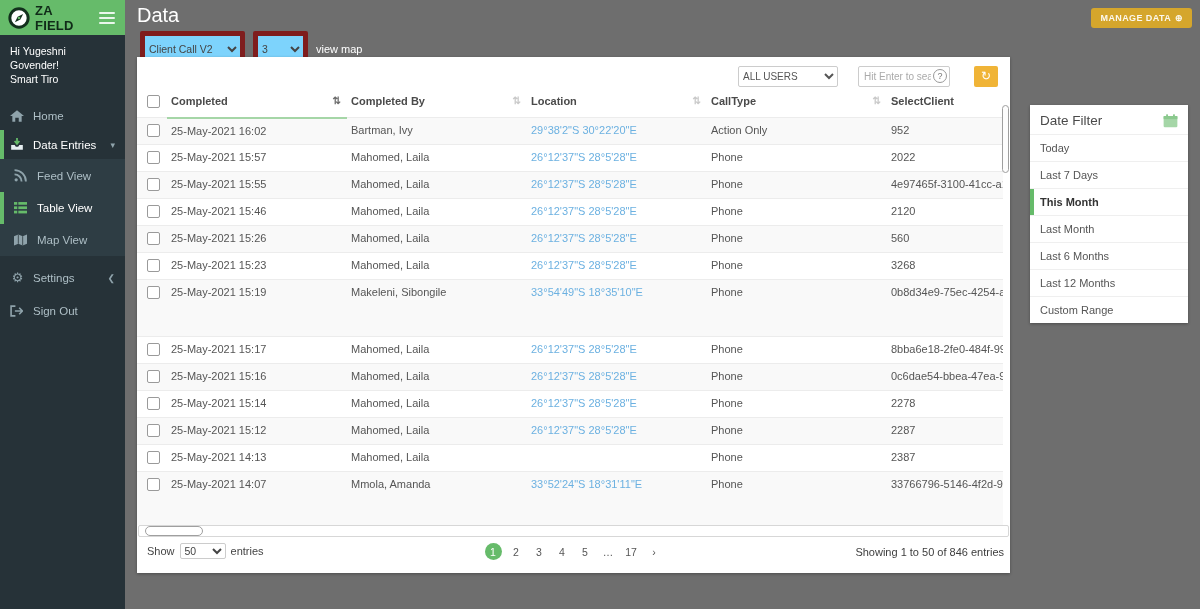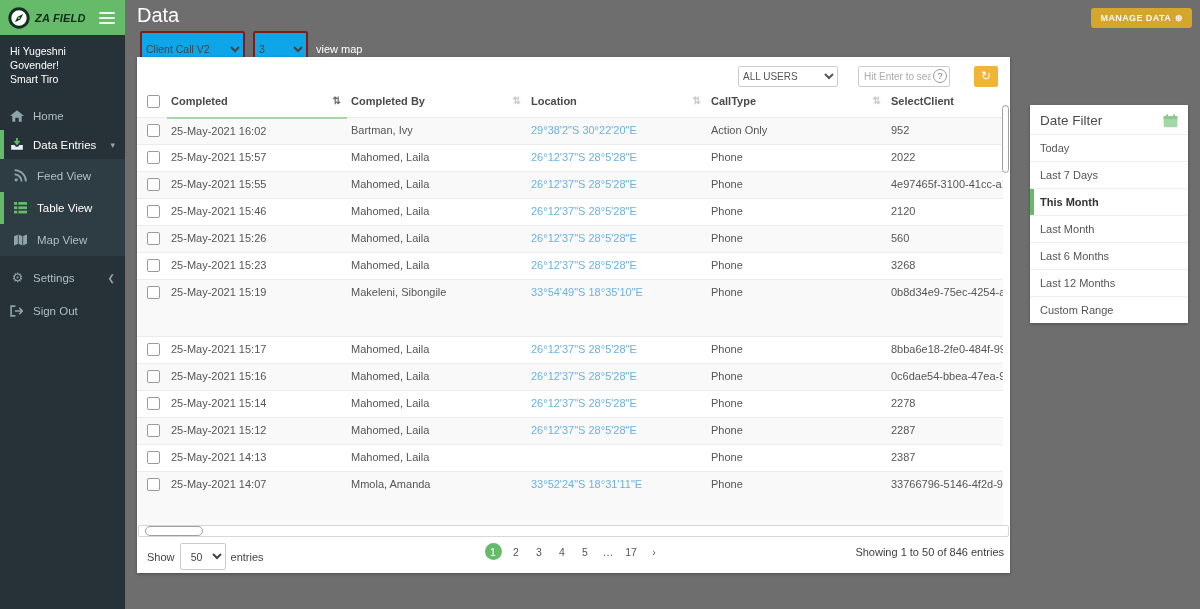--- a/index.html
+++ b/index.html
@@ -4,21 +4,21 @@
 <style>
   * { margin:0; padding:0; box-sizing:border-box; }
   html,body { width:1200px; height:609px; overflow:hidden;
     font-family:"Liberation Sans", sans-serif; background:#6e6e6e; }
 
   
   .sidebar { position:absolute; left:0; top:0; width:125px; height:609px;
     background:#263238; z-index:5; }
   .brand-bar { height:35px; background:#66bb6a; display:flex; align-items:center;
     padding:0 8px; gap:5px; }
-  .brand-name { font-size:11px; font-weight:bold; color:#102b18; letter-spacing:.2px; flex:1;font-style:italic; }
+  .brand-name { font-size:13px; font-weight:bold; color:#102b18; letter-spacing:.2px; flex:1; }
   .hamburger { display:flex; flex-direction:column; gap:3px; cursor:pointer; padding:2px; }
   .hamburger span { display:block; width:16px; height:2px; background:#eaf7ec; border-radius:1px; }
   .user-block { padding:9px 10px 10px; color:#fff; font-size:10.5px; line-height:14px; }
   .nav { margin-top:6px; }
   .nav-item { position:relative; display:flex; align-items:center; gap:8px;
     padding:8px 10px; color:#aebfc6; font-size:11.5px; cursor:pointer; }
   .nav-item .ico { width:15px; text-align:center; flex:none; color:#8fa3ab; }
   .nav-item.active { color:#fff; }
   .nav-item.active::before, .submenu-item.active::before { content:""; position:absolute;
     left:0; top:0; bottom:0; width:4px; background:#66bb6a; }
@@ -30,22 +30,22 @@
   .submenu-item.active { color:#fff; }
   .submenu-item.active .ico { color:#66bb6a; }
   .gear-glyph { font-size:13px; }
 
   
   .page-title { position:absolute; left:137px; top:4px; color:#fff; font-size:20px; font-weight:400; }
   .manage-btn { position:absolute; right:8px; top:8px; background:#d5a62c; color:rgba(255,255,255,.92);
     border:none; border-radius:3px; font-size:9px; font-weight:bold; letter-spacing:.4px;
     padding:5px 9px; cursor:pointer; display:flex; align-items:center; gap:4px; }
   .toolbar { position:absolute; left:140px; top:31px; display:flex; align-items:center; gap:8px; }
-  .toolbar select { height:36px; font-size:10.5px; color:#444; border:2px solid #7f1d1d;
-    border-radius:2px; background:#0ea5e9; }
+  .toolbar select { height:36px; font-size:10.5px; color:#444; border:5px solid #7f1d1d;
+    border-radius:2px; background:#7dd3fc; }
   .sel-form { width:105px; } .sel-count { width:55px; }
   .view-map { color:#fff; font-size:11px; cursor:pointer; }
 
   
   .card { position:absolute; left:137px; top:57px; width:873px; height:516px;
     background:#fff; box-shadow:0 1px 3px rgba(0,0,0,.3); }
   .controls-row { position:absolute; top:9px; right:12px; display:flex; align-items:center; gap:20px; }
   .users-select { width:100px; height:21px; font-size:10px; color:#555;
     border:1px solid #ccc; border-radius:2px; background:#fff; }
   .search-wrap { position:relative; }
@@ -79,22 +79,22 @@
   .v-thumb { width:7px; height:68px; background:#fdfdfd; border:1px solid #9f9f9f; border-radius:4px; }
   .h-scroll { position:absolute; left:1px; right:1px; top:468px; height:12px;
     background:#fff; border:1px solid #d7d7d7; border-radius:2px; }
   .h-thumb { position:absolute; left:6px; top:0px; width:58px; height:10px;
     background:#fff; border:1px solid #9f9f9f; border-radius:5px; }
 
   
   .card-footer { position:absolute; left:0; right:0; top:483px; height:33px; }
   .show-wrap { position:absolute; left:10px; top:3px; display:flex; align-items:center; gap:5px;
     font-size:11px; color:#444; }
-  .show-wrap select { width:46px; height:27px; font-size:10.5px; color:#444;
-    border:1px solid #ccc; border-radius:2px; background:#fff;text-align:center; }
+  .show-wrap select { width:46px; height:16px; font-size:10.5px; color:#444;
+    border:1px solid #ccc; border-radius:2px; background:#fff; }
   .paging { position:absolute; left:0; right:0; top:3px; display:flex; justify-content:center;
     align-items:center; gap:6px; }
   .page-btn { min-width:17px; height:17px; border-radius:50%; font-size:10.5px; color:#555;
     display:flex; align-items:center; justify-content:center; cursor:pointer; padding:0 2px; }
   .page-btn.active { background:#66bb6a; color:#fff; }
   .paging-info { position:absolute; right:6px; top:6px; font-size:11px; color:#3d3d3d; }
 
   
   .date-card { position:absolute; left:1030px; top:57px; width:158px; background:#fff;
     box-shadow:0 1px 3px rgba(0,0,0,.3);margin-top:48px; }

